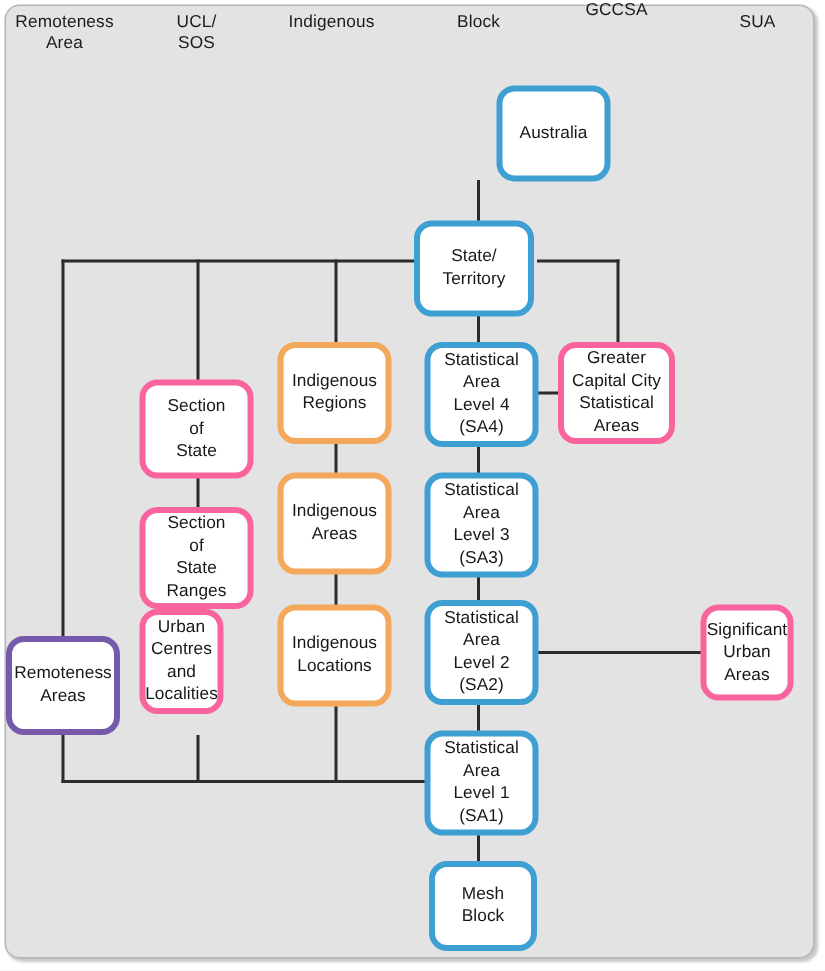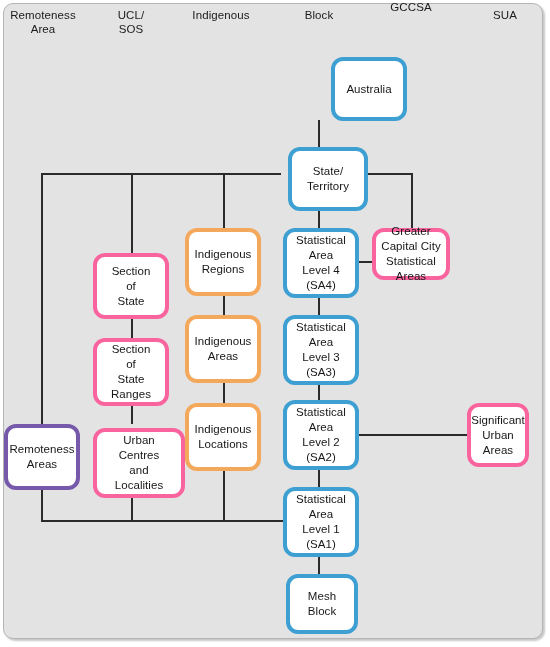--- a/index.html
+++ b/index.html
@@ -110,54 +110,54 @@
       <div class="line v" style="left: 131px; top: 404px; height: 20px; background: rgb(43, 43, 43);"></div>
       <div class="line v" style="left: 131px; top: 490px; height: 32px; background: rgb(43, 43, 43);"></div>
       <div class="line v" style="left: 223px; top: 173px; height: 57px; background: rgb(43, 43, 43);"></div>
       <div class="line v" style="left: 223px; top: 294px; height: 23px; background: rgb(43, 43, 43);"></div>
       <div class="line v" style="left: 223px; top: 381px; height: 24px; background: rgb(43, 43, 43);"></div>
       <div class="line v" style="left: 223px; top: 469px; height: 53px; background: rgb(43, 43, 43);"></div>
       <div class="line h" style="left: 41px; top: 520px; width: 243px; background: rgb(43, 43, 43);"></div>
     </div>
   <div id="nodes">
       <div class="node blue" style="left: 283px; top: 57px; width: 76px; height: 64px; border-color: rgb(61, 159, 210); margin-left: 48px;"><span>Australia</span></div>
-      <div class="node blue" style="left: 288px; top: 147px; width: 80px; height: 64px; border-color: rgb(61, 159, 210);"><span>State/
+      <div class="node blue" style="left: 276px; top: 147px; width: 80px; height: 64px; border-color: rgb(61, 159, 210);"><span>State/
 Territory</span></div>
       <div class="node blue" style="left: 283px; top: 228px; width: 76px; height: 70px; border-color: rgb(61, 159, 210);"><span>Statistical
 Area
 Level 4
 (SA4)</span></div>
       <div class="node blue" style="left: 283px; top: 315px; width: 76px; height: 70px; border-color: rgb(61, 159, 210);"><span>Statistical
 Area
 Level 3
 (SA3)</span></div>
       <div class="node blue" style="left: 283px; top: 400px; width: 76px; height: 70px; border-color: rgb(61, 159, 210);"><span>Statistical
 Area
 Level 2
 (SA2)</span></div>
       <div class="node blue" style="left: 283px; top: 487px; width: 76px; height: 70px; border-color: rgb(61, 159, 210);"><span>Statistical
 Area
 Level 1
 (SA1)</span></div>
       <div class="node blue" style="left: 286px; top: 574px; width: 72px; height: 60px; border-color: rgb(61, 159, 210);"><span>Mesh
 Block</span></div>
-      <div class="node pink" style="left: 372px; top: 228px; width: 78px; height: 52px; border-color: rgb(249, 100, 158);"><span>Greater
+      <div class="node pink" style="left: 372px; top: 228px; width: 78px; height: 68px; border-color: rgb(249, 100, 158);"><span>Greater
 Capital City
 Statistical
 Areas</span></div>
       <div class="node pink" style="left: 467px; top: 403px; width: 62px; height: 64px; border-color: rgb(249, 100, 158); justify-content: flex-end;"><span>Significant
 Urban Areas</span></div>
       <div class="node pink" style="left: 93px; top: 253px; width: 76px; height: 66px; border-color: rgb(249, 100, 158);"><span>Section
 of
 State</span></div>
       <div class="node pink" style="left: 93px; top: 338px; width: 76px; height: 68px; border-color: rgb(249, 100, 158);"><span>Section
 of
 State
 Ranges</span></div>
-      <div class="node pink" style="left: 93px; top: 428px; width: 92px; height: 70px; border-color: rgb(249, 100, 158);"><span>Urban
+      <div class="node pink" style="left: 93px; top: 406px; width: 56px; height: 70px; border-color: rgb(249, 100, 158);"><span>Urban
 Centres
 and
 Localities</span></div>
       <div class="node orange" style="left: 185px; top: 228px; width: 76px; height: 68px; border-color: rgb(244, 168, 92);"><span>Indigenous
 Regions</span></div>
       <div class="node orange" style="left: 185px; top: 315px; width: 76px; height: 68px; border-color: rgb(244, 168, 92);"><span>Indigenous
 Areas</span></div>
       <div class="node orange" style="left: 185px; top: 403px; width: 76px; height: 68px; border-color: rgb(244, 168, 92);"><span>Indigenous
 Locations</span></div>
       <div class="node purple" style="left: 4px; top: 424px; width: 76px; height: 66px; border-color: rgb(119, 89, 171);"><span>Remoteness

